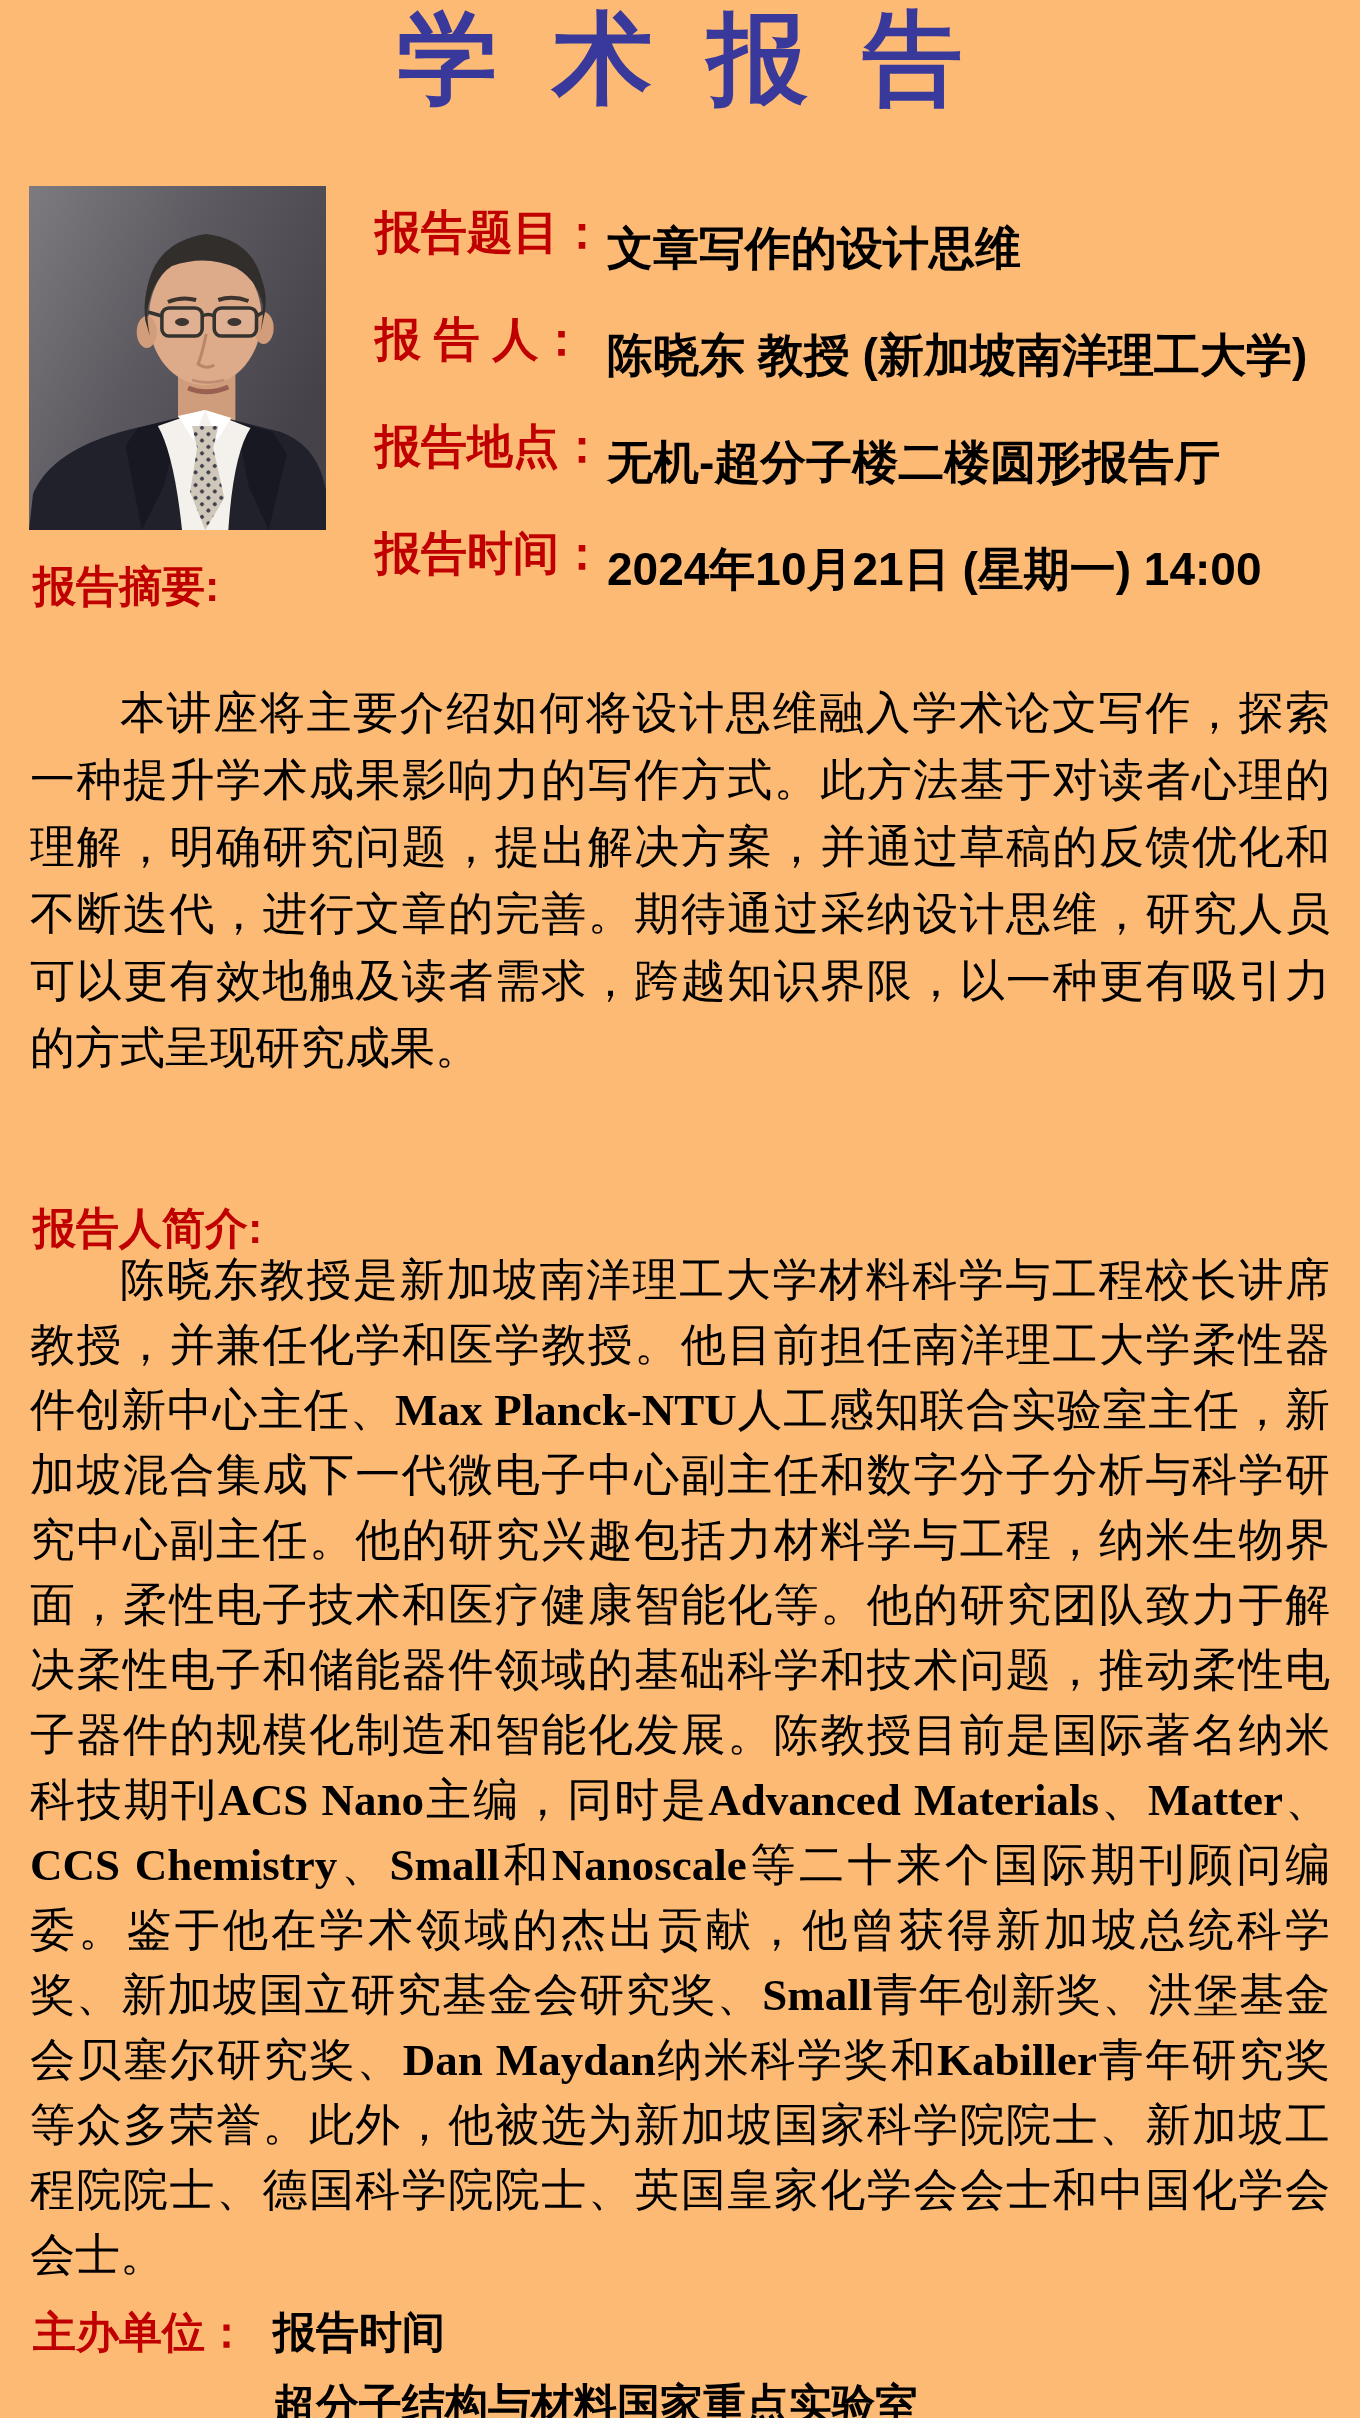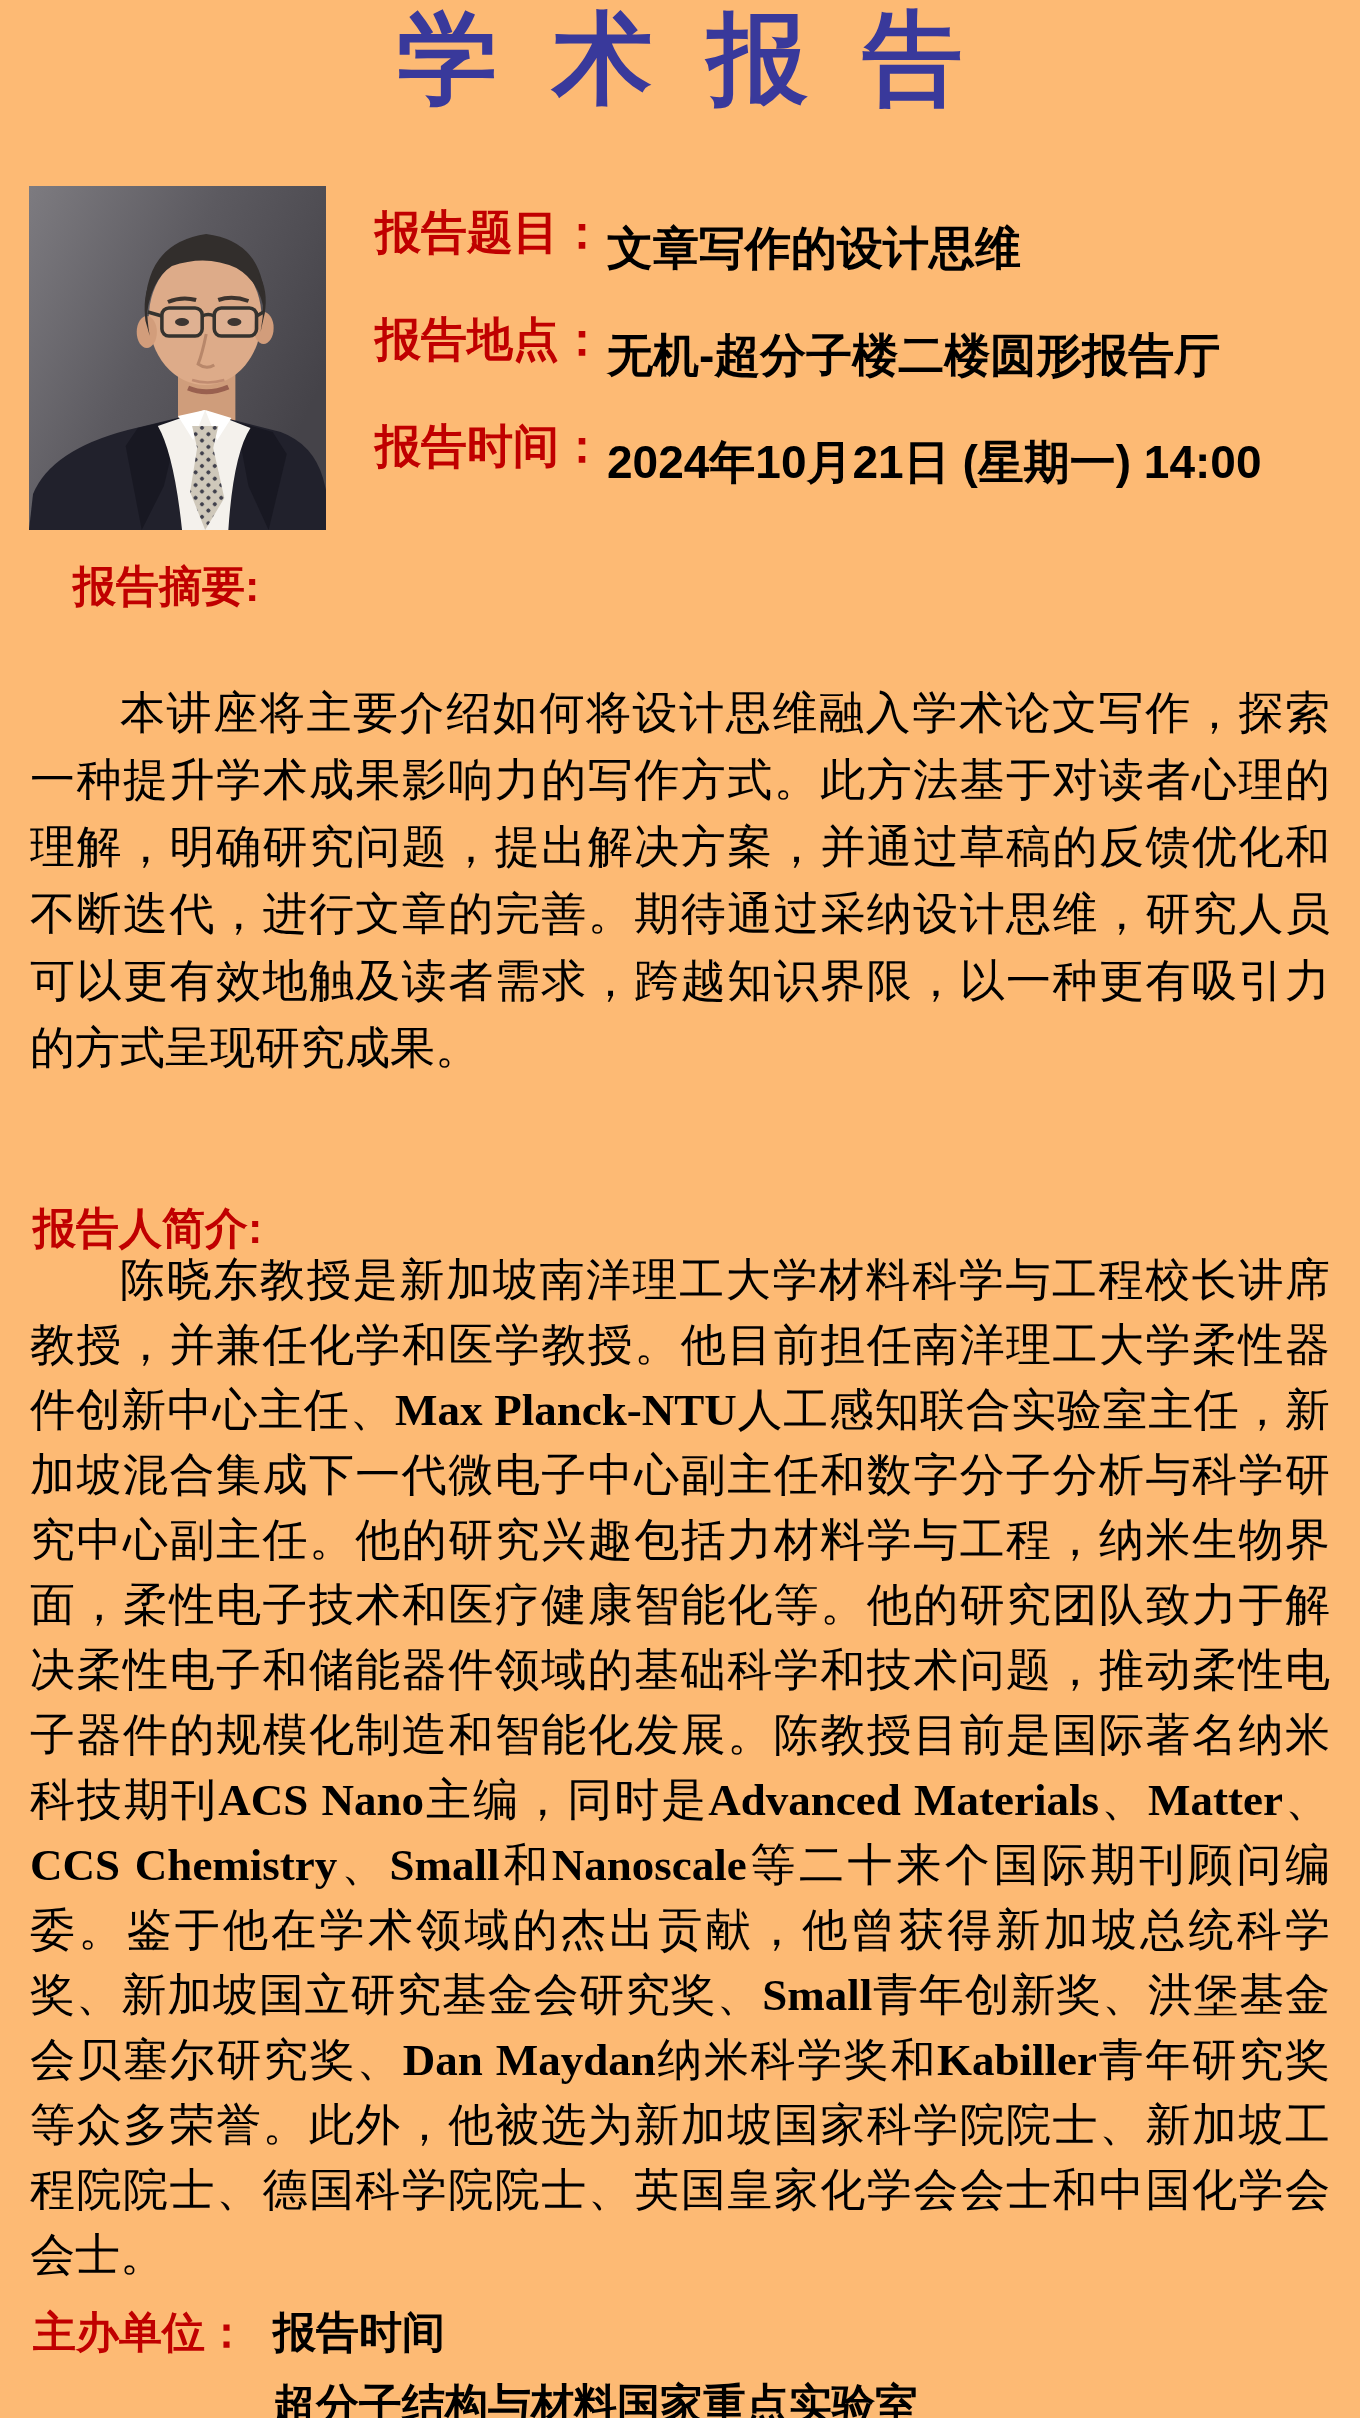--- a/index.html
+++ b/index.html
@@ -104,30 +104,34 @@
       <path d="M162 194 Q177 199 194 194" stroke="#c08b70" stroke-width="2.5" fill="none"></path>
     </svg>
   </div>
 
   <div class="info-block">
     <div class="info-row">
       <span class="info-label">报告题目：</span>
       <span class="info-value">文章写作的设计思维</span>
     </div>
     <div class="info-row">
+      <span class="info-label">报 告 人：</span>
+      <span class="info-value">陈晓东 教授 (新加坡南洋理工大学)</span>
+    </div>
+    <div class="info-row">
       <span class="info-label">报告地点：</span>
       <span class="info-value">无机-超分子楼二楼圆形报告厅</span>
     </div>
     <div class="info-row">
       <span class="info-label">报告时间：</span>
       <span class="info-value">2024年10月21日 (星期一) 14:00</span>
     </div>
   </div>
 
-  <div class="section-heading" style="top:562px;margin-left:40px;">报告摘要:</div>
+  <div class="section-heading" style="top:562px;">报告摘要:</div>
   <div class="body-para" id="abstract-para">本讲座将主要介绍如何将设计思维融入学术论文写作，探索一种提升学术成果影响力的写作方式。此方法基于对读者心理的理解，明确研究问题，提出解决方案，并通过草稿的反馈优化和不断迭代，进行文章的完善。期待通过采纳设计思维，研究人员可以更有效地触及读者需求，跨越知识界限，以一种更有吸引力的方式呈现研究成果。</div>
 
   <div class="section-heading" style="top:1204px;">报告人简介:</div>
   <div class="body-para" id="bio-para"><span>陈晓东教授是新加坡南洋理工大学材料科学与工程校长讲席教授，并兼任化学和医学教授。他目前担任南洋理工大学柔性器件创新中心主任、</span><span class="seg-bold">Max Planck-NTU</span><span>人工感知联合实验室主任，新加坡混合集成下一代微电子中心副主任和数字分子分析与科学研究中心副主任。他的研究兴趣包括力材料学与工程，纳米生物界面，柔性电子技术和医疗健康智能化等。他的研究团队致力于解决柔性电子和储能器件领域的基础科学和技术问题，推动柔性电子器件的规模化制造和智能化发展。陈教授目前是国际著名纳米科技期刊</span><span class="seg-bold">ACS Nano</span><span>主编，同时是</span><span class="seg-bold">Advanced Materials</span><span>、</span><span class="seg-bold">Matter</span><span>、</span><span class="seg-bold">CCS Chemistry</span><span>、</span><span class="seg-bold">Small</span><span>和</span><span class="seg-bold">Nanoscale</span><span>等二十来个国际期刊顾问编委。鉴于他在学术领域的杰出贡献，他曾获得新加坡总统科学奖、新加坡国立研究基金会研究奖、</span><span class="seg-bold">Small</span><span>青年创新奖、洪堡基金会贝塞尔研究奖、</span><span class="seg-bold">Dan Maydan</span><span>纳米科学奖和</span><span class="seg-bold">Kabiller</span><span>青年研究奖等众多荣誉。此外，他被选为新加坡国家科学院院士、新加坡工程院院士、德国科学院院士、英国皇家化学会会士和中国化学会会士。</span></div>
 
   <div class="footer">
     <div class="footer-label">主办单位：</div>
     <div class="footer-lines">
       <div class="org-line">报告时间</div>
       <div class="org-line">超分子结构与材料国家重点实验室</div>

